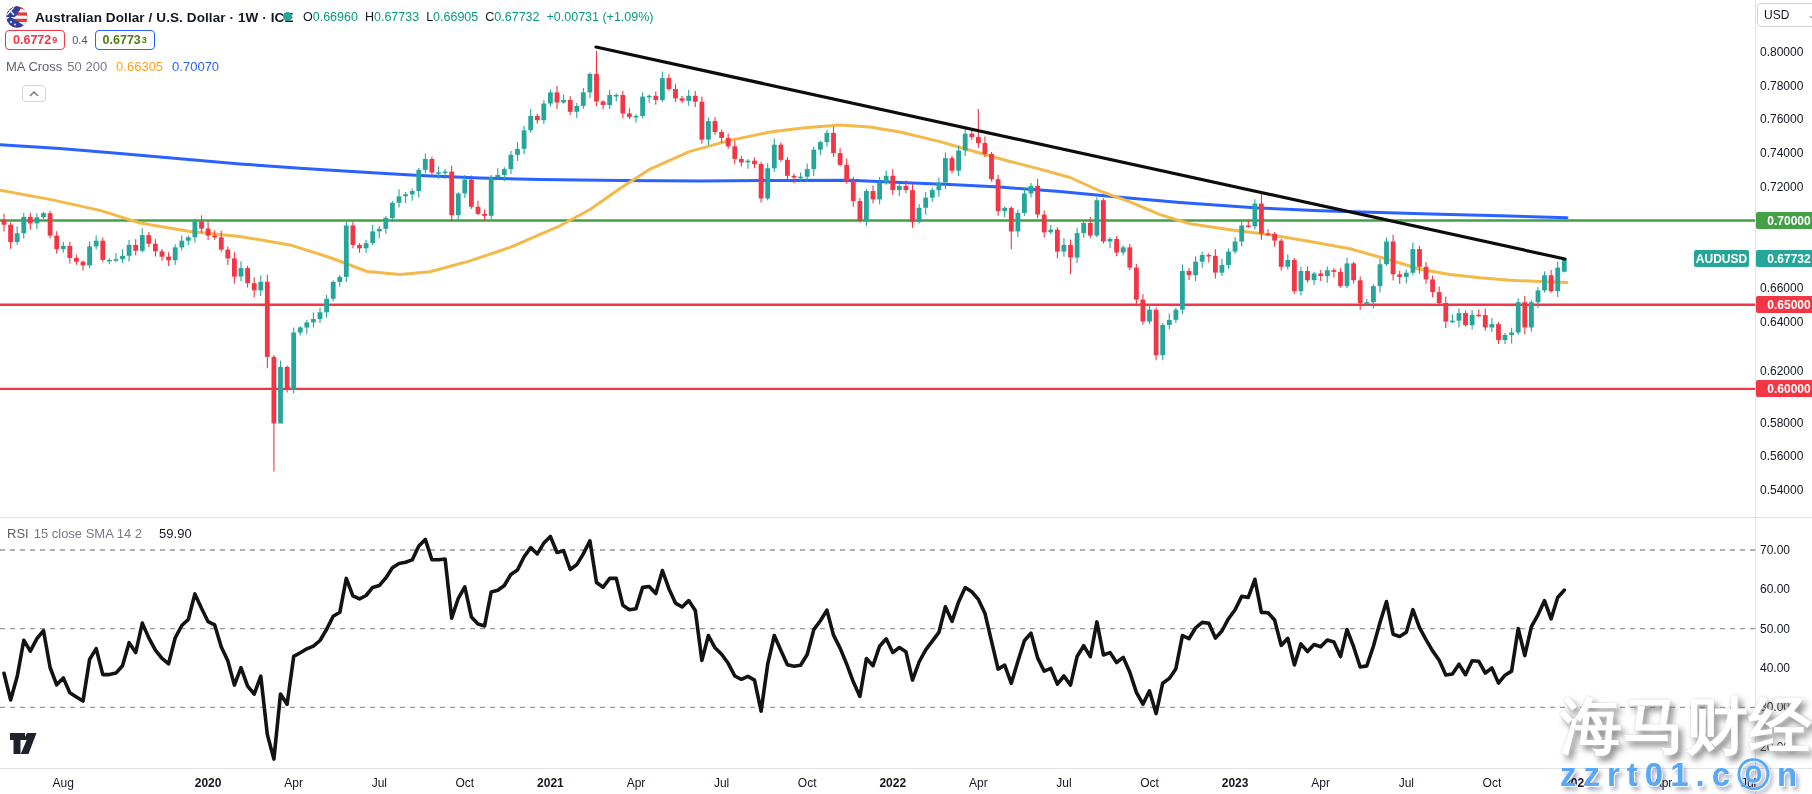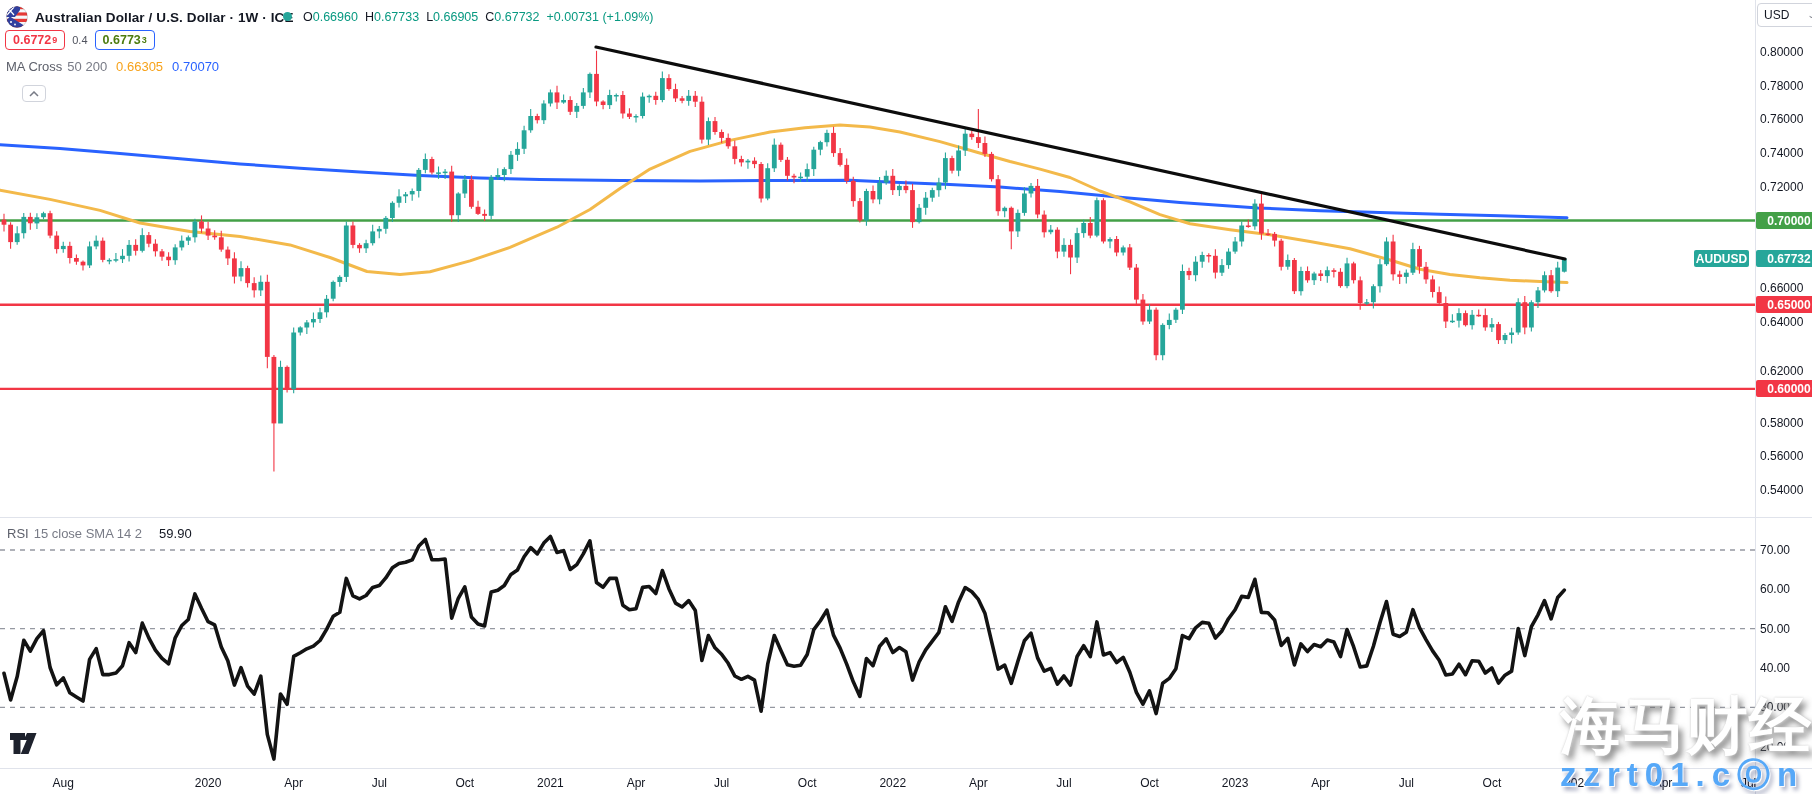--- a/index.html
+++ b/index.html
@@ -38,21 +38,21 @@
   .rsi-legend .prm{color:#787b86;margin-left:5px;}
   .rsi-legend .val{color:#131722;margin-left:17px;font-weight:400;}
 
   
   .usd-btn{position:absolute;left:1757px;top:3px;width:51px;height:22px;border:1px solid #d1d4dc;border-radius:4px;
         background:#fff;display:flex;align-items:center;justify-content:space-between;padding:0 6px;
         font-size:12px;color:#131722;cursor:pointer;}
   .usd-btn .car{font-size:9px;color:#787b86;}
   .ptick{position:absolute;left:1760px;transform:translateY(-50%);font-size:12px;color:#131722;white-space:nowrap;}
   .ttick{position:absolute;top:776px;transform:translateX(-50%);font-size:12px;color:#131722;white-space:nowrap;}
-  .ttick.yr{font-weight:400;}
+  .ttick.yr{font-weight:700;}
   .badge{position:absolute;left:1756px;width:66px;height:17px;border-radius:2px;color:#fff;
         font-size:12px;font-weight:700;display:flex;align-items:center;justify-content:center;}
   .tag-badge{position:absolute;left:1694px;width:55px;height:17px;border-radius:2px;color:#fff;
         font-size:12px;font-weight:700;display:flex;align-items:center;justify-content:center;}
 
   
   .wm-brand{position:absolute;left:1560px;top:684px;z-index:4;font-size:62px;font-weight:700;color:#ffffff;
         white-space:nowrap;letter-spacing:1px;
         text-shadow:0 0 2px #c9c9c9, 4px 5px 6px rgba(105,105,105,.8);}
   .wm-url{position:absolute;left:1560px;top:753px;z-index:6;font-size:33px;font-weight:700;color:#56a8f8;

